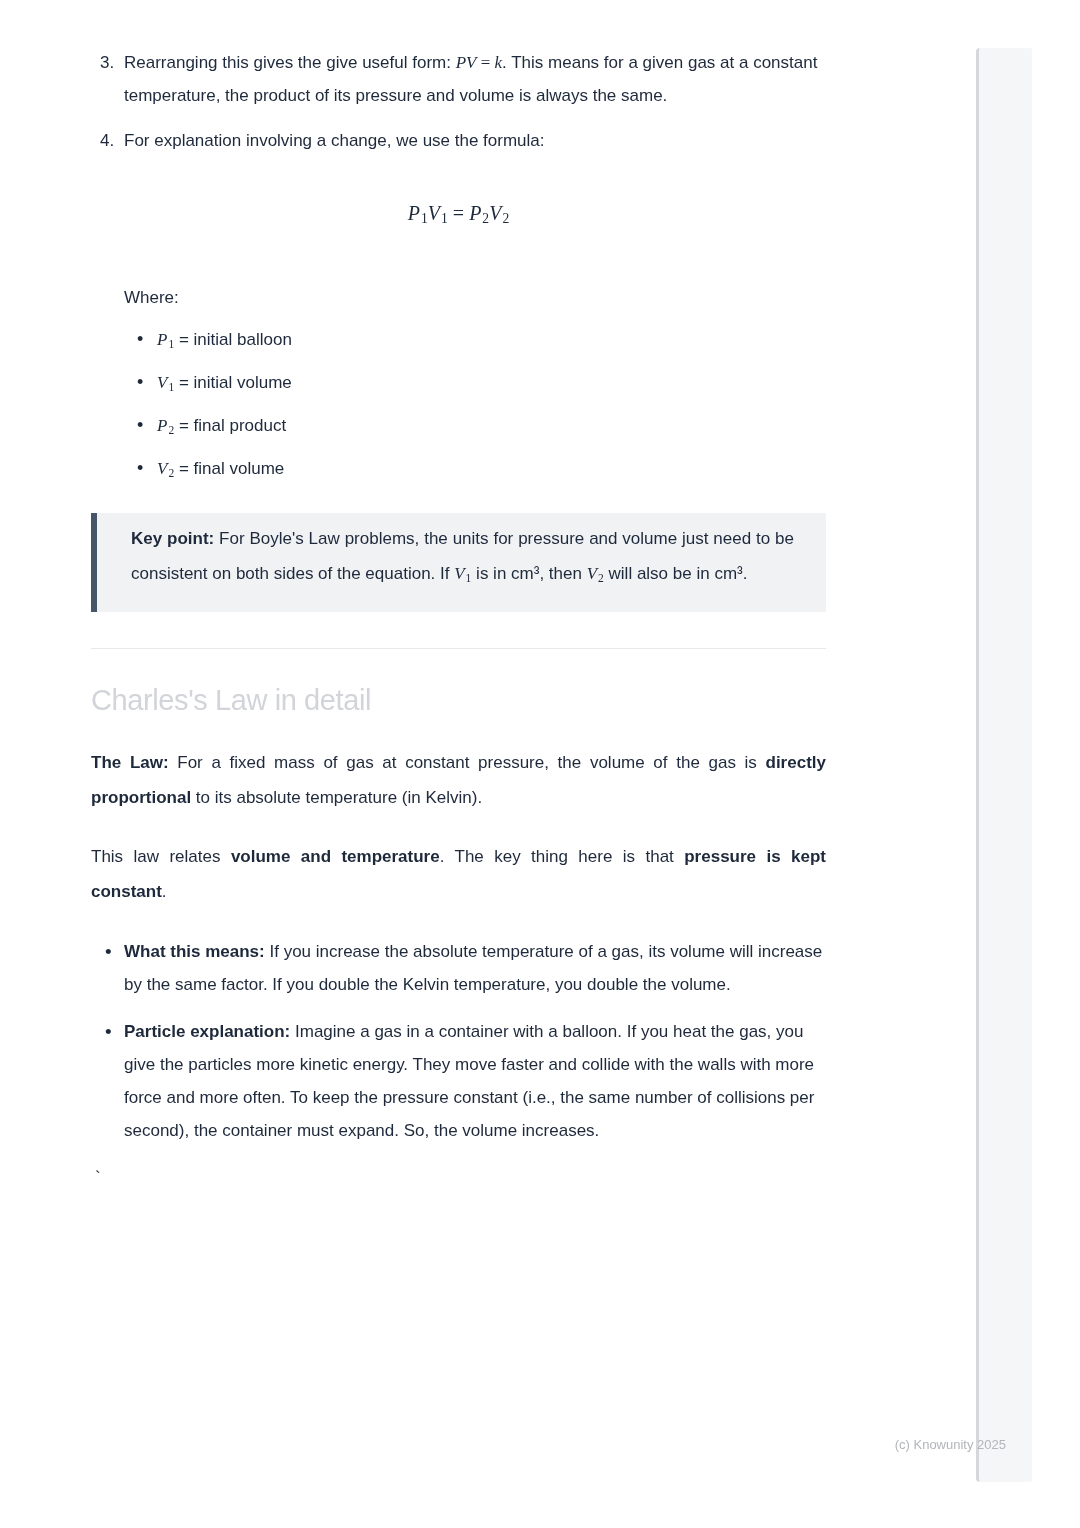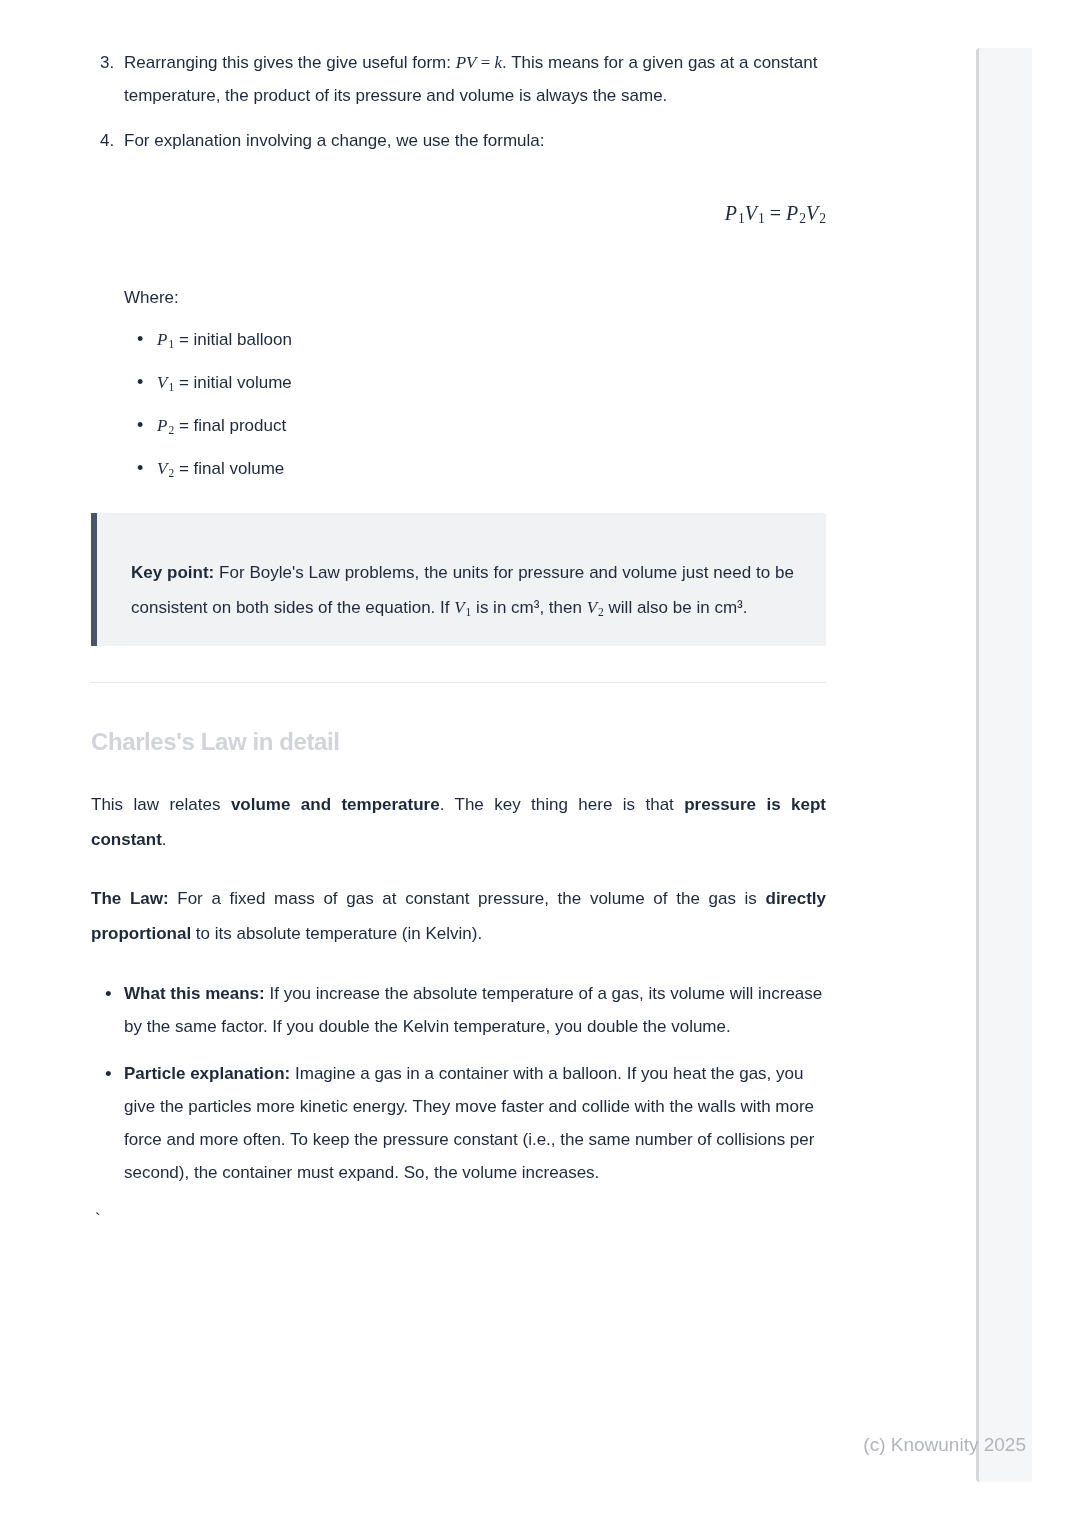--- a/index.html
+++ b/index.html
@@ -23,50 +23,50 @@
   .oitem { display:flex; margin-bottom:12px; }
   .oitem .num { flex:none; width:33px; padding-left:9px; }
   .oitem .otext { flex:1; }
   
   .m  { font-family:"Liberation Serif","DejaVu Serif",serif; font-style:italic;margin-top:36px; }
   .mr { font-family:"Liberation Serif","DejaVu Serif",serif; font-style:normal; }
   .b  { font-weight:bold; }
   sub { font-family:"Liberation Serif","DejaVu Serif",serif; font-style:normal;
         font-size:68%; line-height:0; vertical-align:-0.25em; margin-left:1px; }
   .formula {
-    text-align:right; font-size:20px; line-height:40px;
+    text-align:center; font-size:20px; line-height:40px;
     margin-top:36px; margin-bottom:0;
   }
   .where-label { margin-top:48px; margin-left:33px; }
   .where-list { margin-top:9px; }
   .where-item { display:flex; margin-bottom:10px; }
   .where-item .marker { flex:none; width:20px; margin-left:46px; font-size:18px; }
   .keypoint {
     margin-top:28px;
     background:var(--callout-bg,#f1f2f4);
     border-left:6px solid var(--callout-border,#475569);
-    padding:42px 32px 21px 34px;
+    padding:8px 32px 21px 34px;
   }
   .kp-text { text-align:justify; line-height:35px; }
   .divider {
     border:none; border-top:1px solid var(--divider,#e7e8ea);
     margin-top:36px;
   }
   .heading {
-    margin-top:38px; font-size:24px; line-height:42px; font-weight:bold;
+    margin-top:30px; font-size:29px; line-height:42px; font-weight:normal;
     letter-spacing:-0.4px; color:var(--heading-muted,#d2d4d9);
   }
   .para { margin-top:24px; line-height:35px; text-align:justify; }
   .ulist { margin-top:26px; }
   .ulist-item { display:flex; margin-bottom:14px; }
   .ulist-item .marker { flex:none; width:19px; margin-left:14px; font-size:19px; }
   .stray { margin-top:8px; margin-left:4px; }
   .footer {
-    position:absolute; top:1437px; right:54px;
-    font-size:19px; line-height:16px; color:var(--footer-text,#b2b5ba);
+    position:absolute; top:1437px; right:74px;
+    font-size:13px; line-height:16px; color:var(--footer-text,#b2b5ba);
   }
 </style>
 </head>
 <body>
 
 <div class="page">
 
   <div class="scroll-strip"></div>
 
   <div class="content">
@@ -106,22 +106,22 @@
     </div>
 
     <div class="keypoint">
       <div class="kp-text"><span class="b">Key point:</span><span> For Boyle's Law problems, the units for pressure and volume just need to be consistent on both sides of the equation. If </span><span class="m">V<sub>1</sub></span><span> is in cm³, then </span><span class="m">V<sub>2</sub></span><span> will also be in cm³.</span></div>
     </div>
 
     <hr class="divider">
 
     <h2 class="heading">Charles's Law in detail</h2>
 
+    <p class="para"><span class="b">The Law:</span><span> For a fixed mass of gas at constant pressure, the volume of the gas is </span><span class="b">directly proportional</span><span> to its absolute temperature (in Kelvin).</span></p>
     <p class="para"><span>This law relates </span><span class="b">volume and temperature</span><span>. The key thing here is that </span><span class="b">pressure is kept constant</span><span>.</span></p>
-    <p class="para"><span class="b">The Law:</span><span> For a fixed mass of gas at constant pressure, the volume of the gas is </span><span class="b">directly proportional</span><span> to its absolute temperature (in Kelvin).</span></p>
 
     <div class="ulist">
       <div class="ulist-item">
         <span class="marker">•</span>
         <div class="utext"><span class="b">What this means:</span><span> If you increase the absolute temperature of a gas, its volume will increase by the same factor. If you double the Kelvin temperature, you double the volume.</span></div>
       </div>
       <div class="ulist-item">
         <span class="marker">•</span>
         <div class="utext"><span class="b">Particle explanation:</span><span> Imagine a gas in a container with a balloon. If you heat the gas, you give the particles more kinetic energy. They move faster and collide with the walls with more force and more often. To keep the pressure constant (i.e., the same number of collisions per second), the container must expand. So, the volume increases.</span></div>
       </div>

